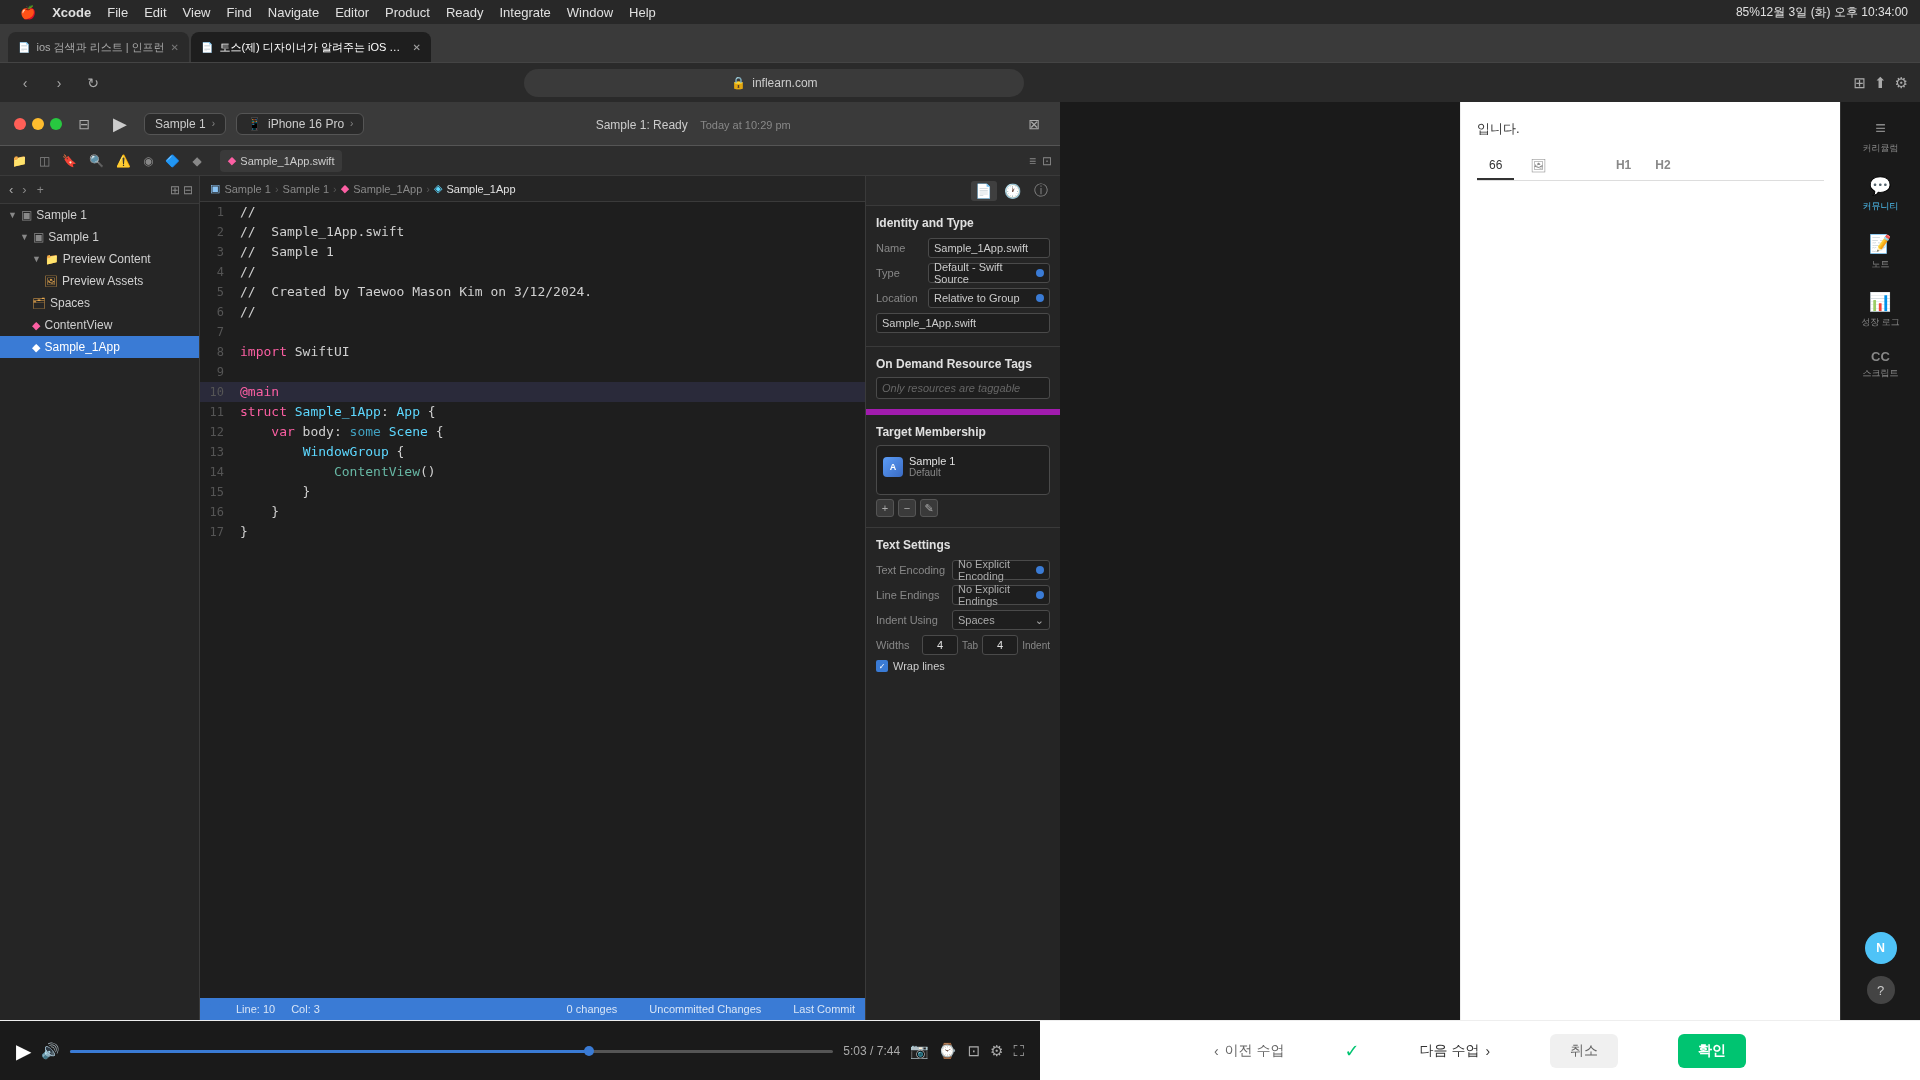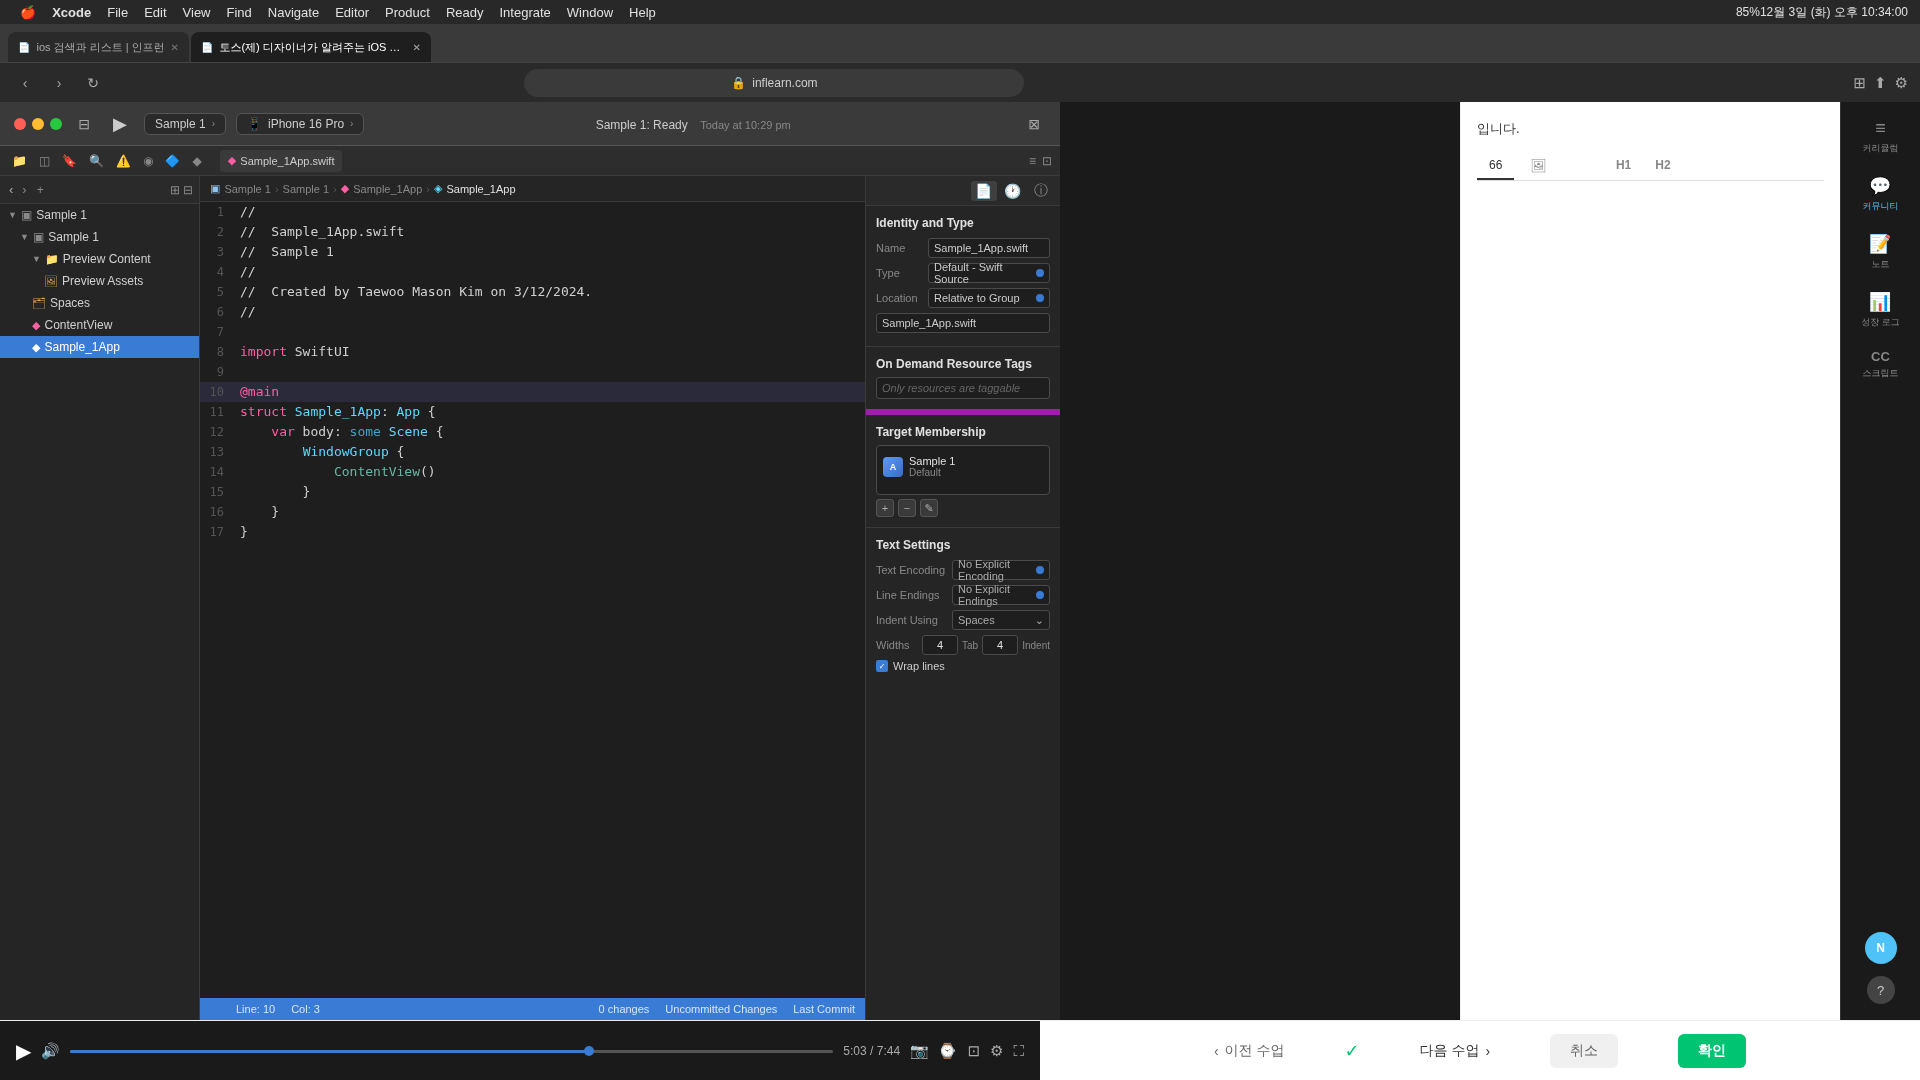--- a/index.html
+++ b/index.html
@@ -41,21 +41,21 @@
     .code-line-row.active-line { background: #2a2a3a; }
     .ln { width: 36px; text-align: right; padding-right: 12px; color: #555; font-size: 12px; flex-shrink: 0; user-select: none; }
     .lc { color: #d0d0d0; white-space: pre; flex: 1; padding-left: 4px; }
 
     
     .editor-bottom {
       height: 22px; background: #3a7bd5;
       display: flex; align-items: center; padding: 0 10px; gap: 16px;
       font-size: 11px; color: rgba(255,255,255,0.8);
     }
-    .eb-right { margin-left: auto; display: flex; align-items: center; gap: 16px; }
+    .eb-right { margin-left: auto; display: flex; align-items: center; gap: 32px; }
     .ri-row { display: flex; align-items: center; margin-bottom: 5px; }
     .ri-lbl { font-size: 11px; color: #888; min-width: 52px; }
     .ri-val {
       flex: 1; height: 20px; background: #1e1e1e;
       border: 1px solid #4a4a4a; border-radius: 3px;
       font-size: 11px; color: #ccc; padding: 0 5px;
       display: flex; align-items: center; justify-content: space-between;
     }
 
     .target-box {

